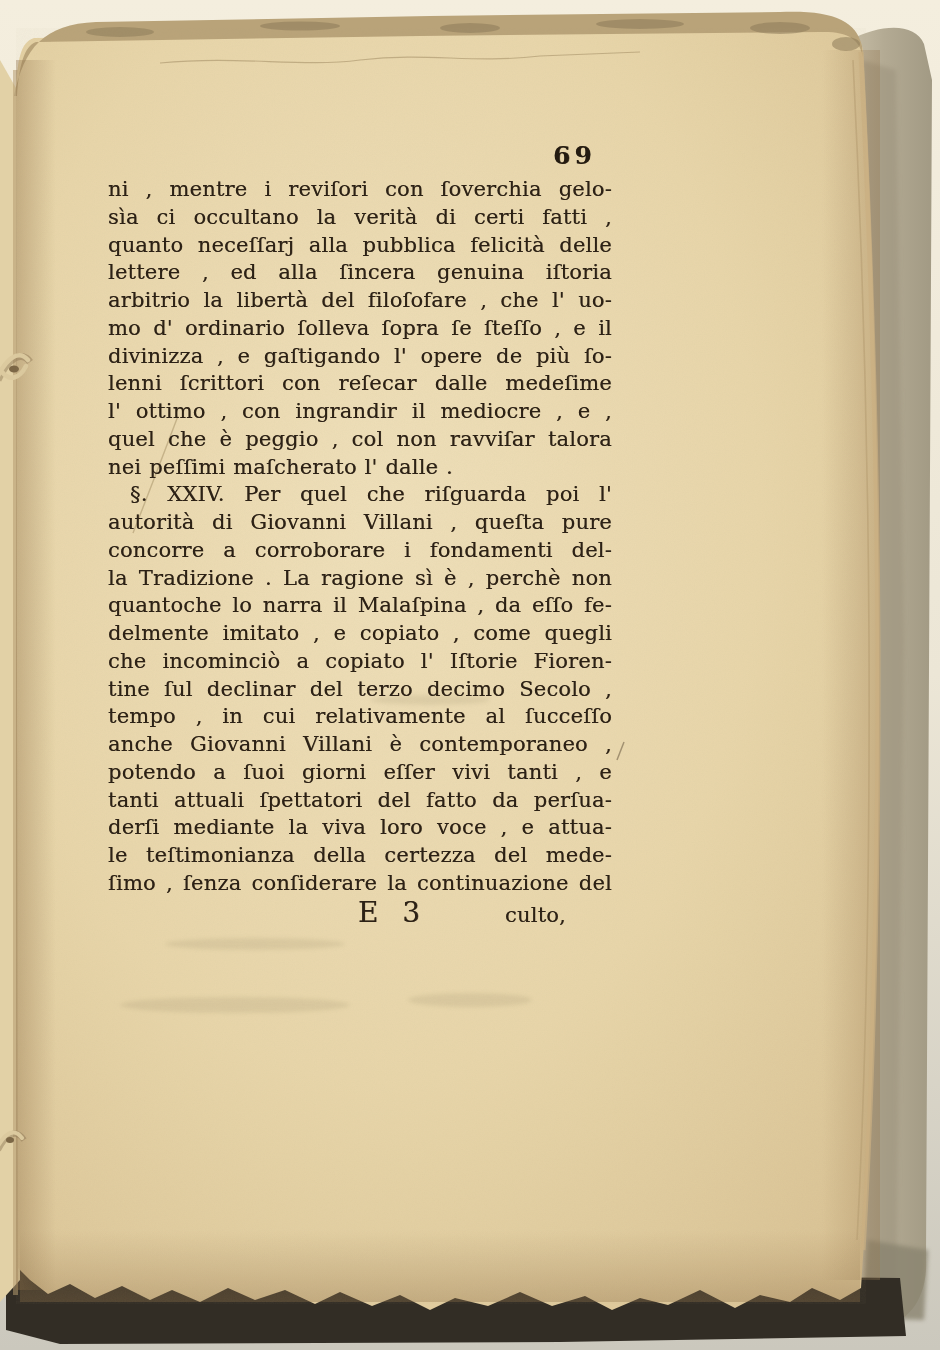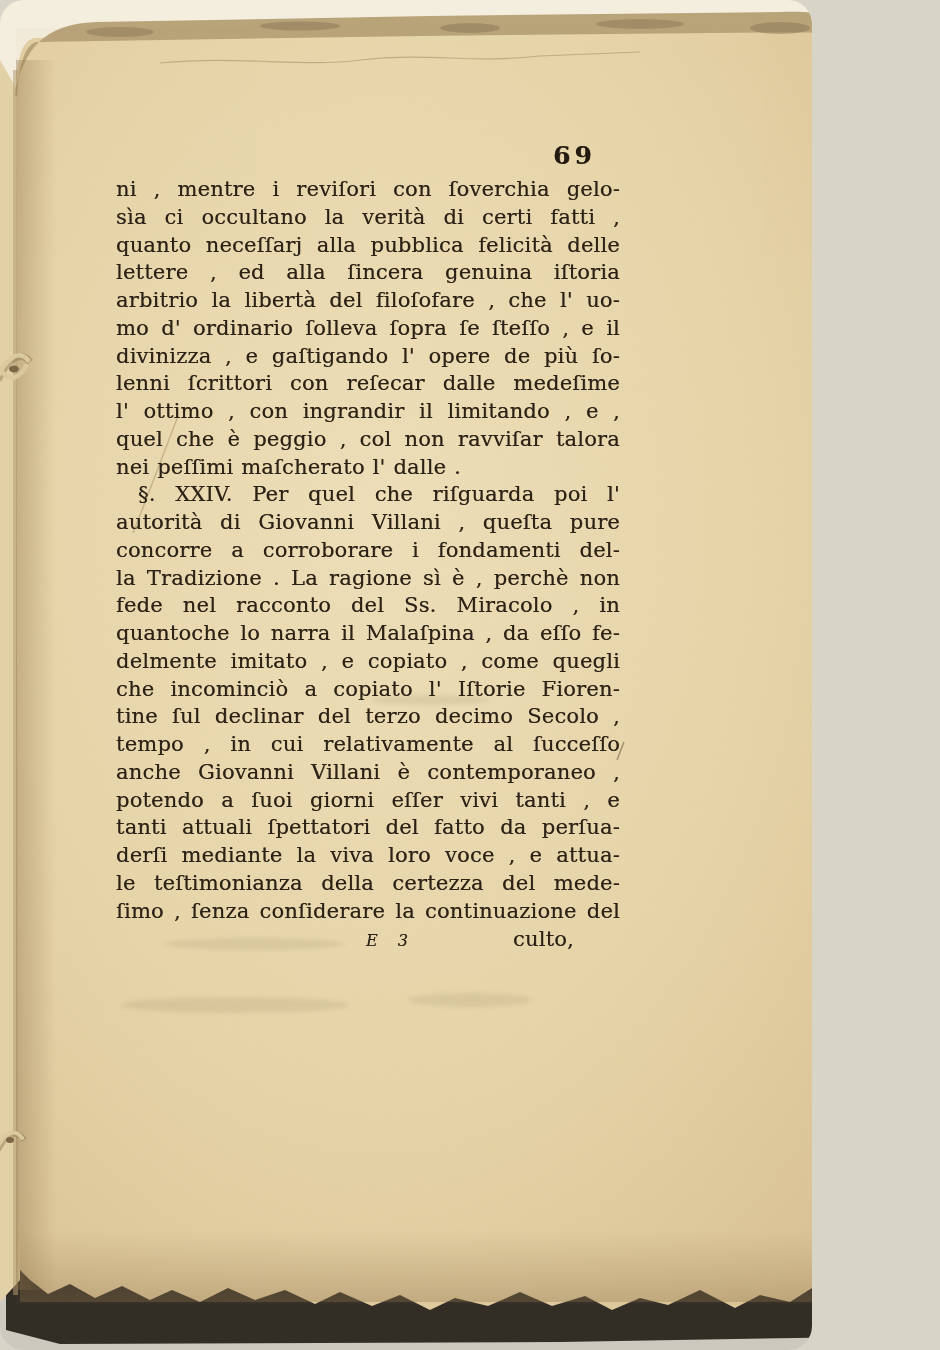--- a/index.html
+++ b/index.html
@@ -1,39 +1,38 @@
 <!DOCTYPE html>
 <html><head>
 <meta charset="utf-8">
 <style>
   html,body{margin:0;padding:0;background:#d8d4c8;}
   .scan{
-    position:relative;width:812px;height:1350px;overflow:hidden;
+    position:relative;width:940px;height:1350px;overflow:hidden;
     background:linear-gradient(180deg,#f4eede 0%,#ece6d6 50%,#cbc8bd 100%);
     font-family:"DejaVu Serif", serif;
-    border-radius:24px;
   }
   .svg-layer{position:absolute;left:0;top:0;width:940px;height:1350px;}
   .text-block{
-    position:absolute;left:116px;top:176px;width:504px;
+    position:absolute;left:108px;top:176px;width:504px;
     color:#2c2115;font-size:21px;line-height:27.75px;
     letter-spacing:0.2px;word-spacing:1px;
     text-shadow:0.3px 0.3px 0.5px rgba(40,30,18,.55);
   }
   .tline{text-align:justify;text-align-last:justify;height:27.75px;overflow:hidden;}
   .tline.end{text-align-last:left;}
   .tline.indent{text-indent:22px;}
   .page-number{
     position:absolute;left:553px;top:141px;width:70px;
     color:#241b10;font-size:25px;font-weight:700;letter-spacing:4px;
     text-shadow:0.4px 0.4px 0.6px rgba(40,30,18,.6);
     font-family:"DejaVu Serif", serif;
   }
   .catchline{display:flex;align-items:baseline;height:32px;margin-top:1px;}
-  .sig{margin-left:250px;font-size:16px;letter-spacing:7px;font-style:italic;}
+  .sig{margin-left:250px;font-size:28px;letter-spacing:7px;}
   .catch{margin-left:auto;margin-right:46px;}
 </style>
 </head>
 <body>
 
 <div class="scan">
 
   <svg class="svg-layer" viewBox="0 0 940 1350" aria-hidden="true">
     <defs>
       <radialGradient id="pageGrad" cx="42%" cy="38%" r="80%">
@@ -135,30 +134,29 @@
   <div class="text-block">
     <div>
       <div class="tline">ni , mentre i reviſori con ſoverchia gelo-</div>
       <div class="tline">sìa ci occultano la verità di certi fatti ,</div>
       <div class="tline">quanto neceſſarj alla pubblica felicità delle</div>
       <div class="tline">lettere , ed alla ſincera genuina iſtoria</div>
       <div class="tline">arbitrio la libertà del filoſofare , che l' uo-</div>
       <div class="tline">mo d' ordinario ſolleva ſopra ſe ſteſſo , e il</div>
       <div class="tline">divinizza , e gaſtigando l' opere de più ſo-</div>
       <div class="tline">lenni ſcrittori con reſecar dalle medeſime</div>
-      <div class="tline">l' ottimo , con ingrandir il limitando , e ,</div>
+      <div class="tline">l' ottimo , con ingrandir il mediocre , e ,</div>
       <div class="tline">quel che è peggio , col non ravviſar talora</div>
       <div class="tline end">nei peſſimi maſcherato l' dalle .</div>
     </div>
     <div>
       <div class="tline indent">§. XXIV. Per quel che riſguarda poi l'</div>
       <div class="tline">autorità di Giovanni Villani , queſta pure</div>
       <div class="tline">concorre a corroborare i fondamenti del-</div>
       <div class="tline">la Tradizione . La ragione sì è , perchè non</div>
-      <div class="tline">fede nel racconto del Ss. Miracolo , in</div>
       <div class="tline">quantoche lo narra il Malaſpina , da eſſo fe-</div>
       <div class="tline">delmente imitato , e copiato , come quegli</div>
       <div class="tline">che incominciò a copiato l' Iſtorie Fioren-</div>
       <div class="tline">tine ſul declinar del terzo decimo Secolo ,</div>
       <div class="tline">tempo , in cui relativamente al ſucceſſo</div>
       <div class="tline">anche Giovanni Villani è contemporaneo ,</div>
       <div class="tline">potendo a ſuoi giorni eſſer vivi tanti , e</div>
       <div class="tline">tanti attuali ſpettatori del fatto da perſua-</div>
       <div class="tline">derſi mediante la viva loro voce , e attua-</div>
       <div class="tline">le teſtimonianza della certezza del mede-</div>

